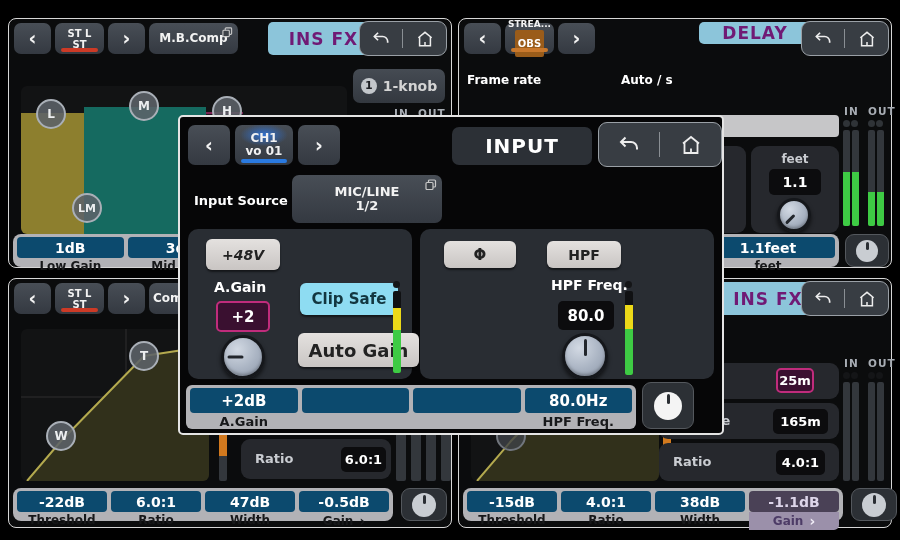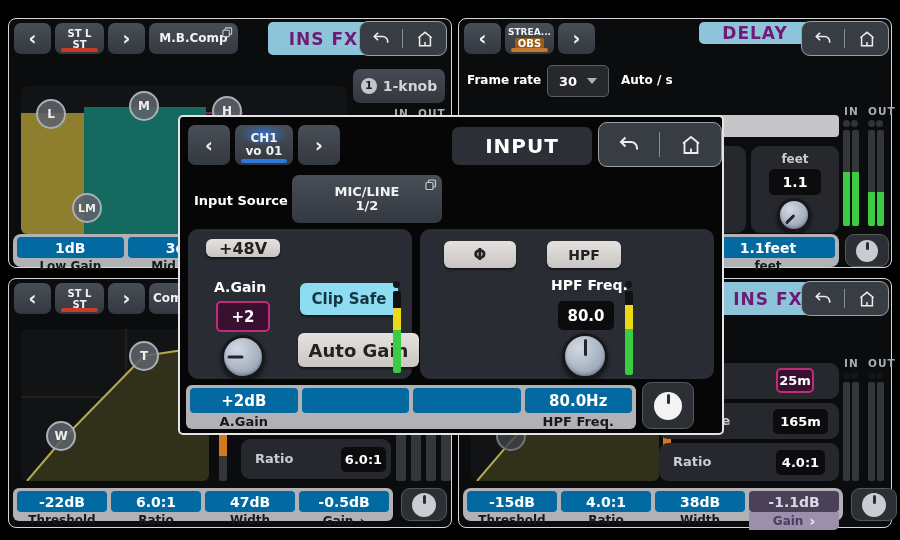--- a/index.html
+++ b/index.html
@@ -35,21 +35,21 @@
   .vbox{position:absolute;background:#0c0c0e;border-radius:5px;color:#fff;font-weight:bold;
         display:flex;align-items:center;justify-content:center;}
   .vbox.magenta{background:#3a1030;border:2px solid #c02c7c;}
   
   .sect{position:absolute;background:#292d33;border-radius:10px;}
   .row{position:absolute;background:#26282d;border-radius:9px;}
   .rowlab{position:absolute;color:#c9ccd1;font-weight:bold;font-size:13px;}
   
   .bbar{position:absolute;background:#b2b2b6;border-radius:8px;padding:3px 4px 0 4px;}
   .bbar .vals{display:flex;gap:4px;height:21px;}
-  .bbar .cell{flex:1;background:#0369a1;border-radius:4px;color:#fff;font-weight:bold;font-size:14px;
+  .bbar .cell{flex:1;background:#0c4a6e;border-radius:4px;color:#fff;font-weight:bold;font-size:14px;
         display:flex;align-items:center;justify-content:center;}
   .bbar .labs{display:flex;gap:4px;height:18px;margin:0 -4px;padding:0 4px;}
   .bbar .lab{flex:1;text-align:center;color:#17181a;font-weight:bold;font-size:12px;line-height:17px;}
   .bbar .cell.sel{background:#4a4156;color:#ddd5e9;}
   .bbar .lab.sel{background:#9b90aa;color:#4c3b66;border-radius:0 0 5px 0;}
   .morechv{font-size:14px;margin-left:6px;}
   .knobbtn{position:absolute;background:#2c3035;border:1px solid #54585d;border-radius:9px;
         display:flex;align-items:center;justify-content:center;}
   .kcirc{border-radius:50%;background:#c9cdd2;position:relative;}
   .kcirc::after{content:"";position:absolute;left:calc(50% - 1.5px);top:2px;width:3px;height:38%;
@@ -159,21 +159,21 @@
       </div>
     </div>
   </div>
 
   <div class="panel" style="left:458px;top:18px;width:434px;height:250px;">
     <div class="hbtn" style="left:5px;top:4px;width:37px;height:31px;">
       <span class="arrow">‹</span>
       </div>
     <div class="hbtn ul-orange" style="left:46px;top:4px;width:49px;height:31px;font-size:9px;">
       <span>STREA...</span>
-      <span style="background:#9a5c1a;color:#fff;padding:0 3px;border-radius:2px;font-size:10px;">OBS</span>
+      <span style="background:#9a5c1a;color:#fff;padding:8px 3px;border-radius:2px;font-size:10px;">OBS</span>
       </div>
     <div class="hbtn" style="left:99px;top:4px;width:37px;height:31px;">
       <span class="arrow">›</span>
       </div>
     <div class="title-blue" style="left:216px;top:3px;width:112px;height:22px;font-size:17px;">DELAY</div>
     <div class="navgrp" style="left:342px;top:2px;width:88px;height:35px;">
       <span class="icbtn">
           <svg width="20" height="20" viewBox="0 0 24 24" fill="none" stroke="#ededed" stroke-width="2">
             <path d="M8.5 4.5 4 9l4.5 4.5"></path>
             <path d="M4 9h10a6 6 0 0 1 6 6v1.5"></path>
@@ -183,24 +183,20 @@
       <span class="icbtn">
           <svg width="20" height="20" viewBox="0 0 24 24" fill="none" stroke="#ededed" stroke-width="1.8">
             <path d="M4 10.5 12 4l8 6.5"></path>
             <path d="M5.5 9.5V20h13V9.5"></path>
             <path d="M12 20v-4.5"></path>
           </svg>
         </span>
       </div>
 
     <span class="wlabel" style="left:8px;top:54px;font-size:12px;">Frame rate</span>
-    <div class="ddown" style="left:88px;top:46px;width:62px;height:32px;font-size:13px;">
-      <span>30</span>
-      <span class="tri"></span>
-      </div>
     <span class="wlabel" style="left:162px;top:54px;font-size:12px;">Auto / s</span>
 
     <div class="graybar" style="left:170px;top:96px;width:210px;height:22px;"></div>
     <div class="row" style="left:235px;top:127px;width:52px;height:87px;"></div>
     <div class="row" style="left:292px;top:127px;width:88px;height:87px;">
       <span class="rowlab" style="left:0;right:0;top:6px;text-align:center;font-size:12px;">feet</span>
       <div class="vbox" style="left:18px;top:23px;width:52px;height:26px;font-size:14px;">1.1</div>
       <div class="knob" style="left:26px;top:52px;width:34px;height:34px;">
         <span class="ptr" style="transform:rotate(45deg);"></span>
         </div>
@@ -274,21 +270,21 @@
     <div class="row" style="left:232px;top:160px;width:150px;height:40px;">
       <span class="rowlab" style="left:14px;top:12px;">Ratio</span>
       <div class="vbox" style="left:100px;top:8px;width:45px;height:25px;font-size:13px;">6.0:1</div>
       </div>
 
     <div class="mtrack" style="left:387px;top:60px;width:10px;height:142px;"></div>
     <div class="mtrack" style="left:402px;top:60px;width:10px;height:142px;"></div>
     <div class="mtrack" style="left:417px;top:60px;width:10px;height:142px;"></div>
     <div class="mtrack" style="left:432px;top:60px;width:10px;height:142px;"></div>
 
-    <div class="bbar" style="left:4px;top:209px;width:380px;height:33px;border-radius:6px;">
+    <div class="bbar" style="left:4px;top:209px;width:380px;height:33px;">
       <div class="vals">
         <div class="cell">-22dB</div>
         <div class="cell">6.0:1</div>
         <div class="cell">47dB</div>
         <div class="cell">-0.5dB</div>
       </div>
       <div class="labs">
         <div class="lab">Threshold</div>
         <div class="lab">Ratio</div>
         <div class="lab">Width</div>
@@ -414,21 +410,21 @@
       <span>MIC/LINE</span>
       <span>1/2</span>
       <span class="copyic">
         <svg width="12" height="12" viewBox="0 0 12 12" fill="none" stroke="#c9c9c9" stroke-width="1.2">
             <rect x="3.5" y="1" width="7" height="7" rx="1"></rect>
             <rect x="1" y="3.5" width="7" height="7" rx="1" fill="#3c4147"></rect>
           </svg></span>
       </div>
 
     <div class="sect" style="left:8px;top:112px;width:224px;height:150px;">
-      <div class="lbtn" style="left:18px;top:10px;width:74px;height:18px;font-size:16px;">+48V</div>
+      <div class="lbtn" style="left:18px;top:10px;width:74px;height:31px;font-size:14px;font-style:italic;">+48V</div>
       <span class="wlabel" style="left:26px;top:50px;font-size:14px;">A.Gain</span>
       <div class="vbox magenta" style="left:28px;top:72px;width:54px;height:31px;font-size:15px;">+2</div>
       <div class="knob" style="left:33px;top:106px;width:44px;height:44px;">
         <span class="ptr" style="transform:rotate(90deg);"></span>
         </div>
       <div class="cyanbtn" style="left:112px;top:54px;width:98px;height:32px;font-size:15px;">Clip Safe</div>
       <div class="lbtn" style="left:110px;top:104px;width:121px;height:34px;font-size:18px;">Auto Gain</div>
       <div class="pdot dark" style="left:205px;top:52px;"></div>
       <div class="mtrack" style="left:205px;top:62px;width:8px;height:82px;background:#101113;">
         <div class="seg" style="top:17px;height:22px;background:#ecd918;"></div>

